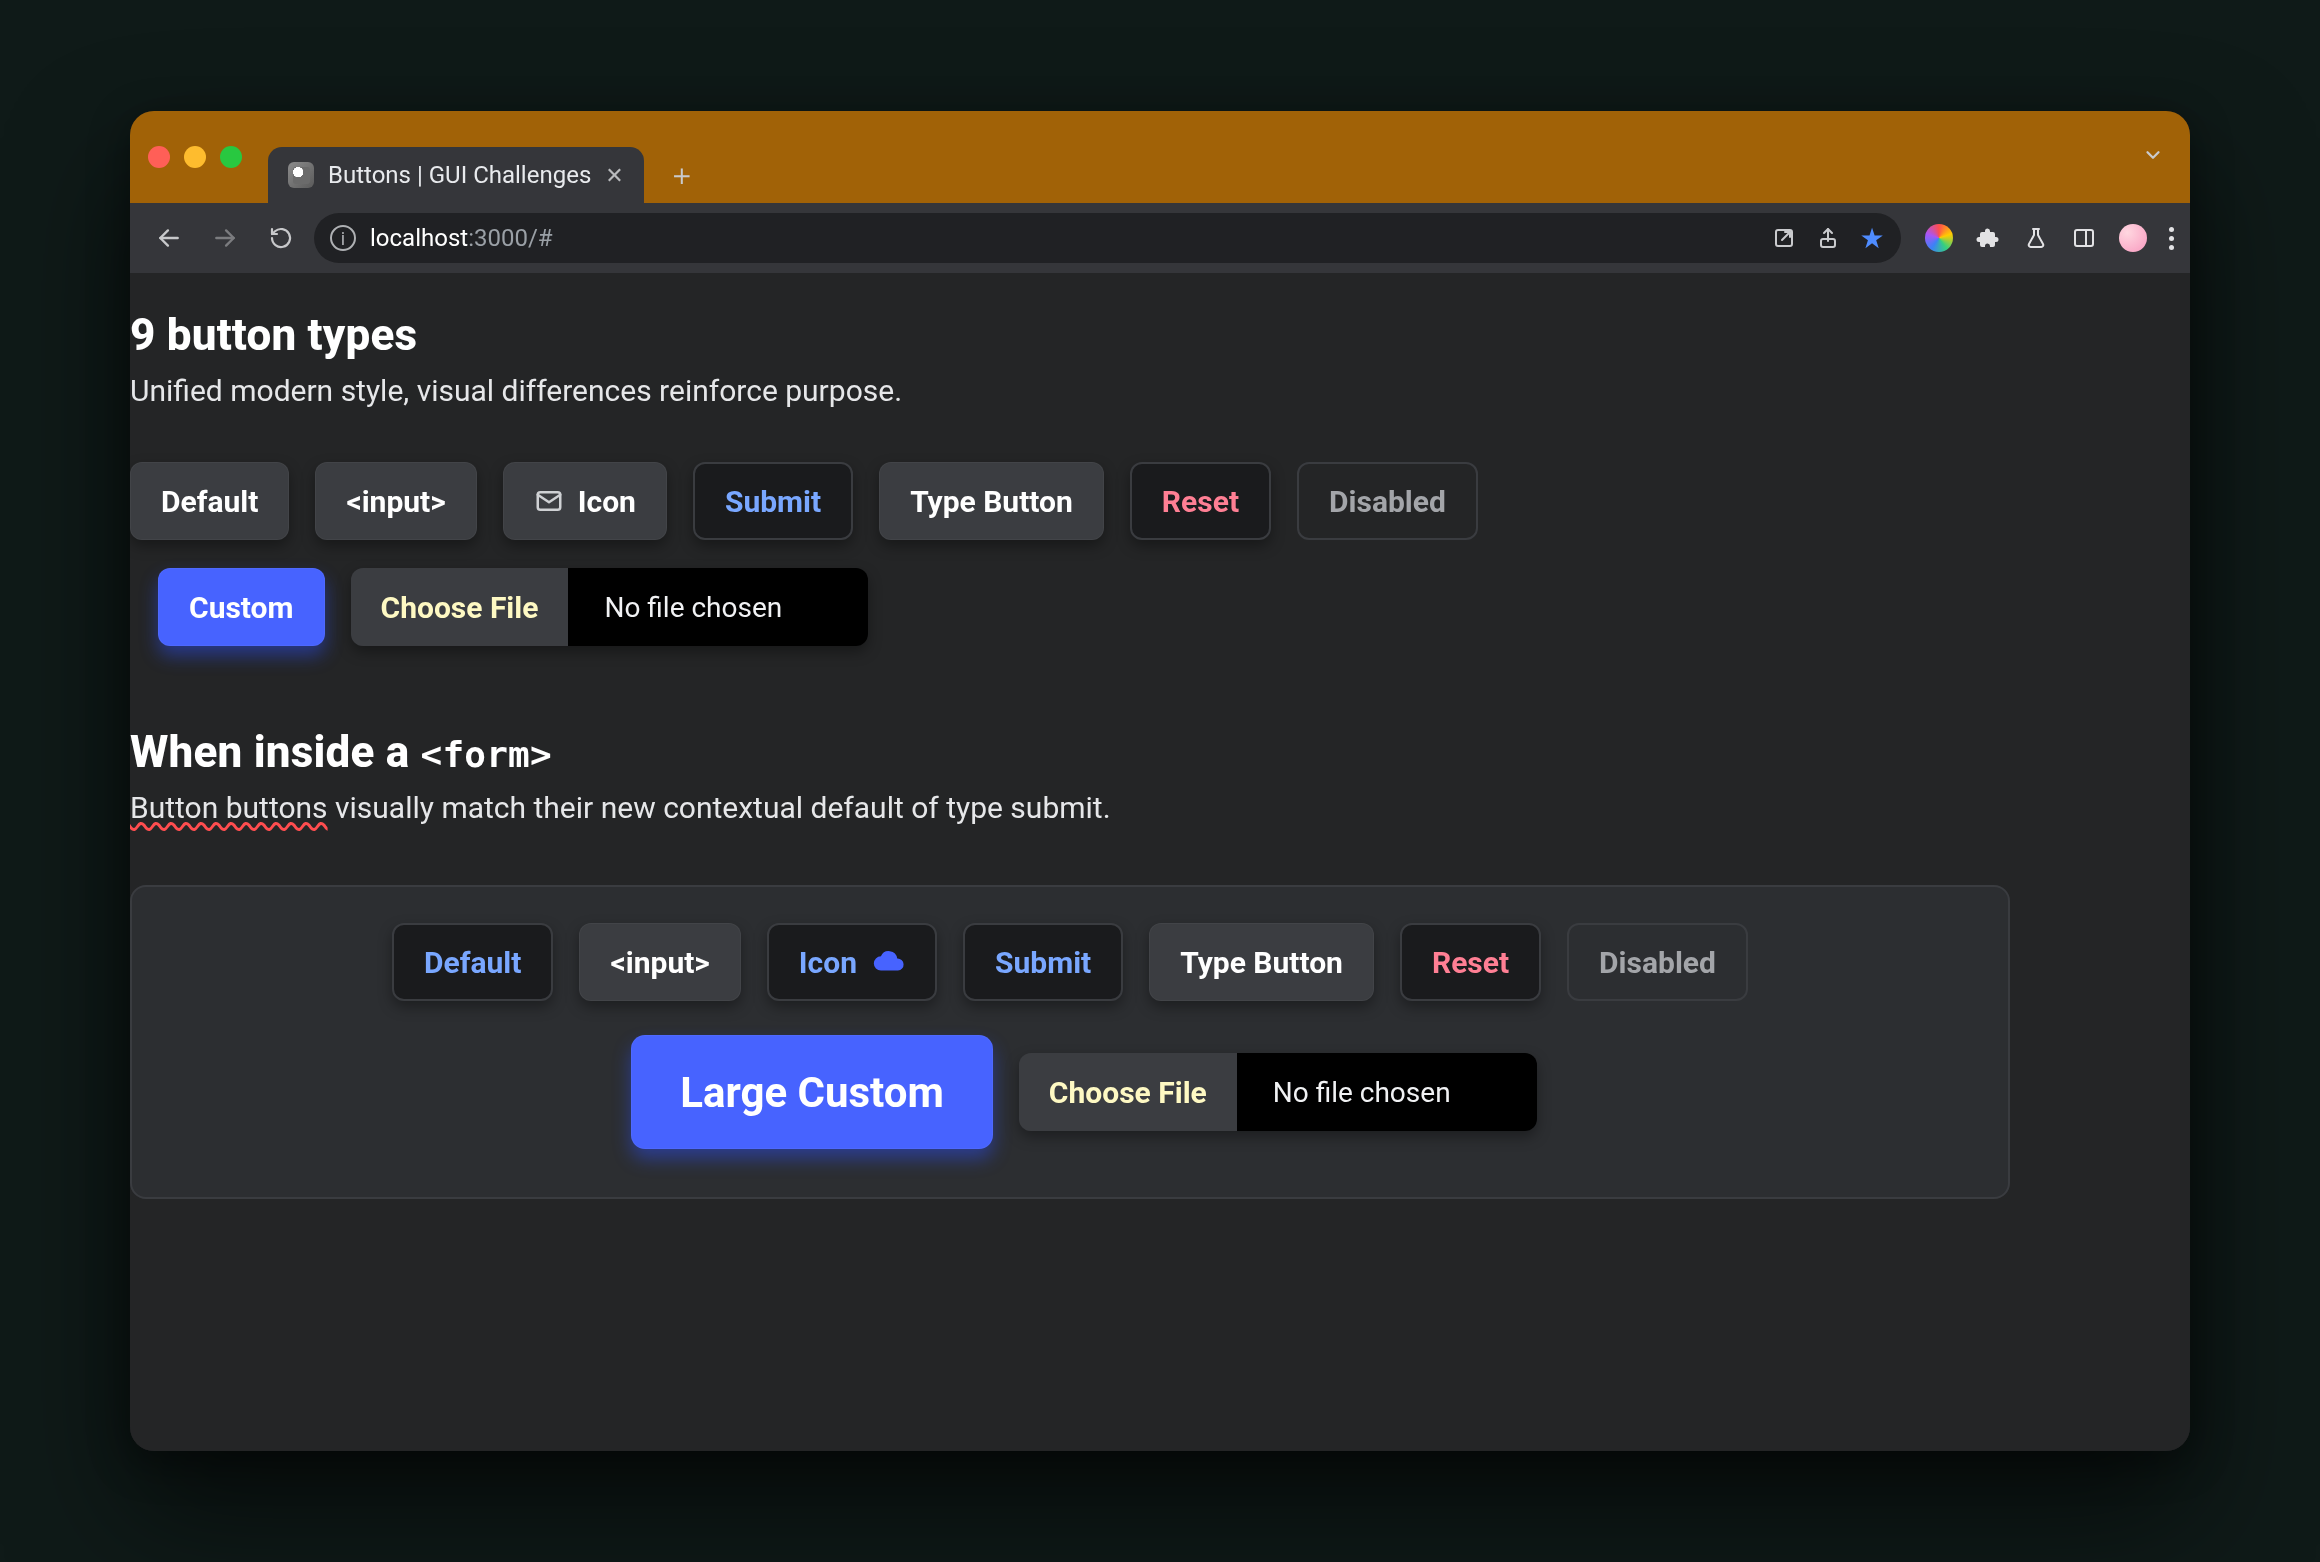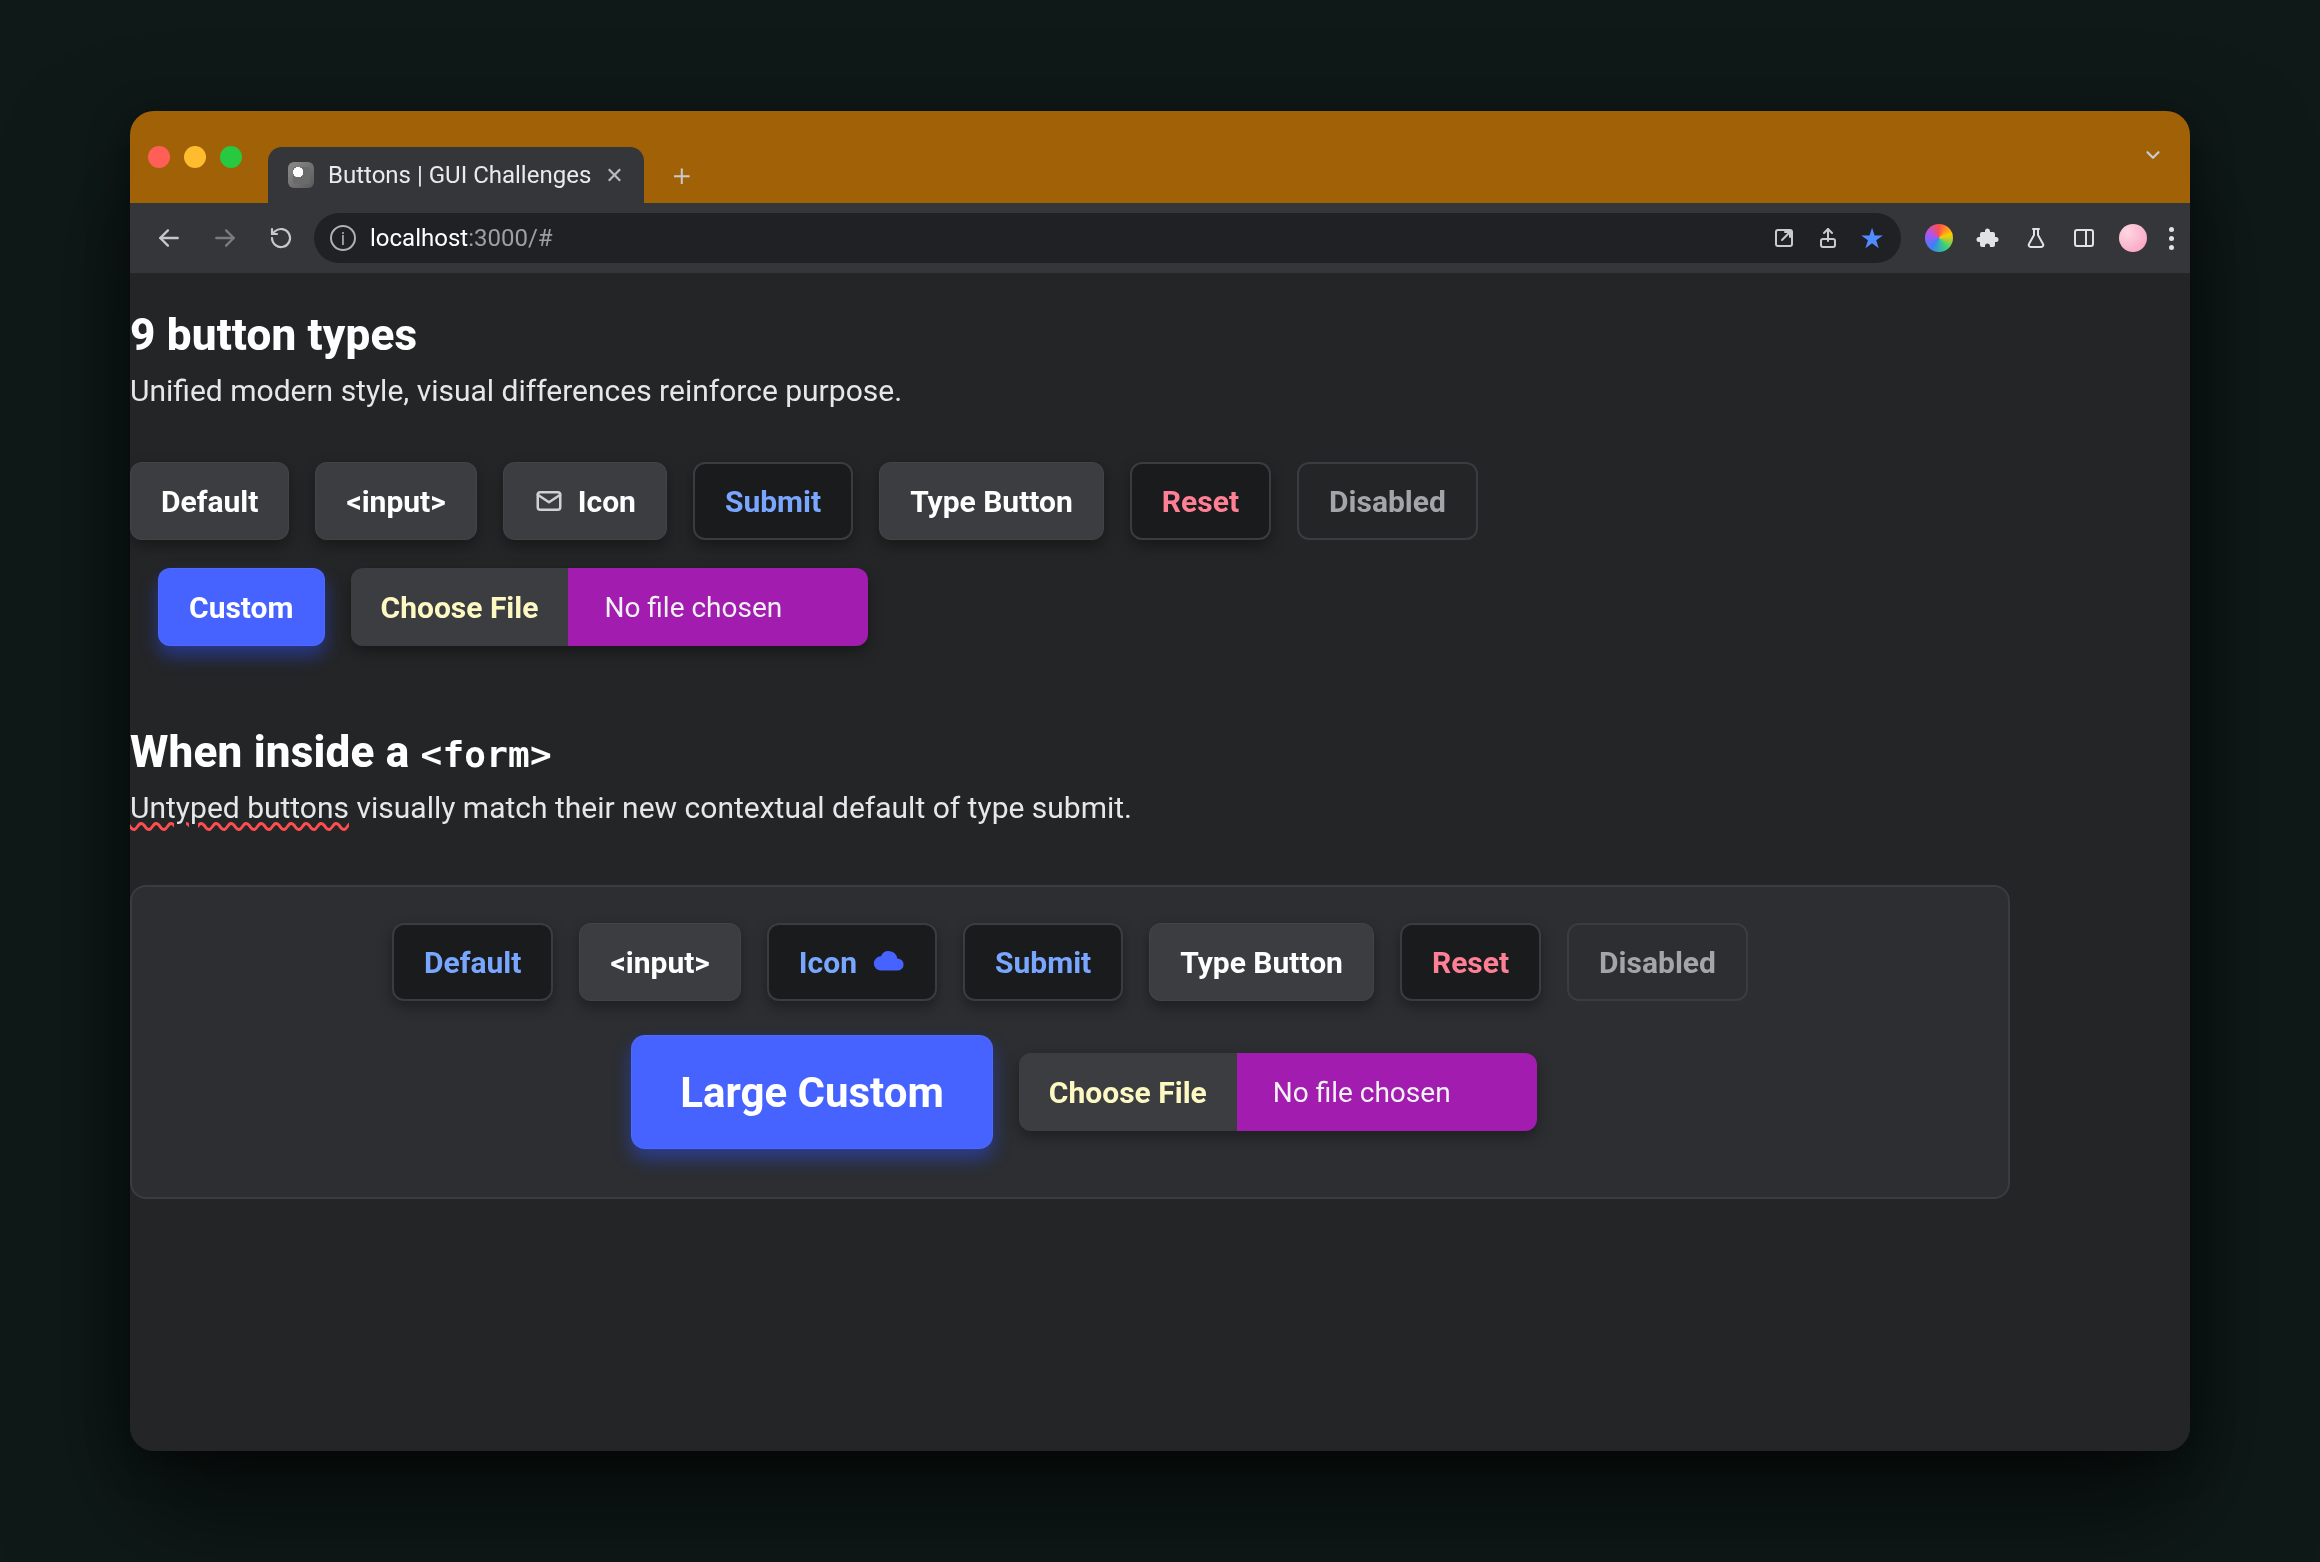--- a/index.html
+++ b/index.html
@@ -161,21 +161,21 @@
     .btn.disabled { background:transparent; color:#a3a5a9; border: 2px solid #3a3c40; box-shadow:none; }
     .btn.primary { background:#4763ff; color:#fff; box-shadow: 0 10px 18px rgba(45,80,255,.45); margin-left: 28px; }
     .btn.primary.large { height: 114px; padding: 0 48px; font-size: 42px; border-radius: 14px; }
 
     .file-group {
       display:flex; align-items:stretch; border-radius:12px; overflow:hidden;
       box-shadow: 0 6px 14px rgba(0,0,0,.35);
       height: 78px;
     }
     .file-group .choose { background:#3b3d41; color:#fef9c3; font-size:30px; font-weight:700; padding:0 30px; display:flex;align-items:center; }
-    .file-group .status { background:#a21caf; color:#f1f2f4; font-size:28px; padding:0 36px; display:flex;align-items:center; min-width:300px; }
+    .file-group .status { background:#000000; color:#f1f2f4; font-size:28px; padding:0 36px; display:flex;align-items:center; min-width:300px; }
 
     .section-gap { height: 80px; }
 
     code.kbd {
       font-family: ui-monospace, SFMono-Regular, Menlo, Consolas, monospace;
       font-size: 36px;
     }
 
     .form-card {
       margin-top: 60px;
@@ -341,21 +341,21 @@
                 </div>
             </div>
           </div>
 
           <div class="section-gap"></div>
 
           <h1 class="page-title">
             <span>When inside a </span><code class="kbd">&lt;form&gt;</code>
           </h1>
           <p class="subtitle">
-            <span class="spellcheck-underline">Untyped buttons</span><span> visually match their new contextual default of type submit.</span>
+            <span class="spellcheck-underline">Button buttons</span><span> visually match their new contextual default of type submit.</span>
           </p>
 
           <div class="form-card">
             <div class="row">
               <div class="btn dark">
                   <span>Default</span>
                 </div>
               <div class="btn gray">
                   <span>&lt;input&gt;</span>
                 </div>

